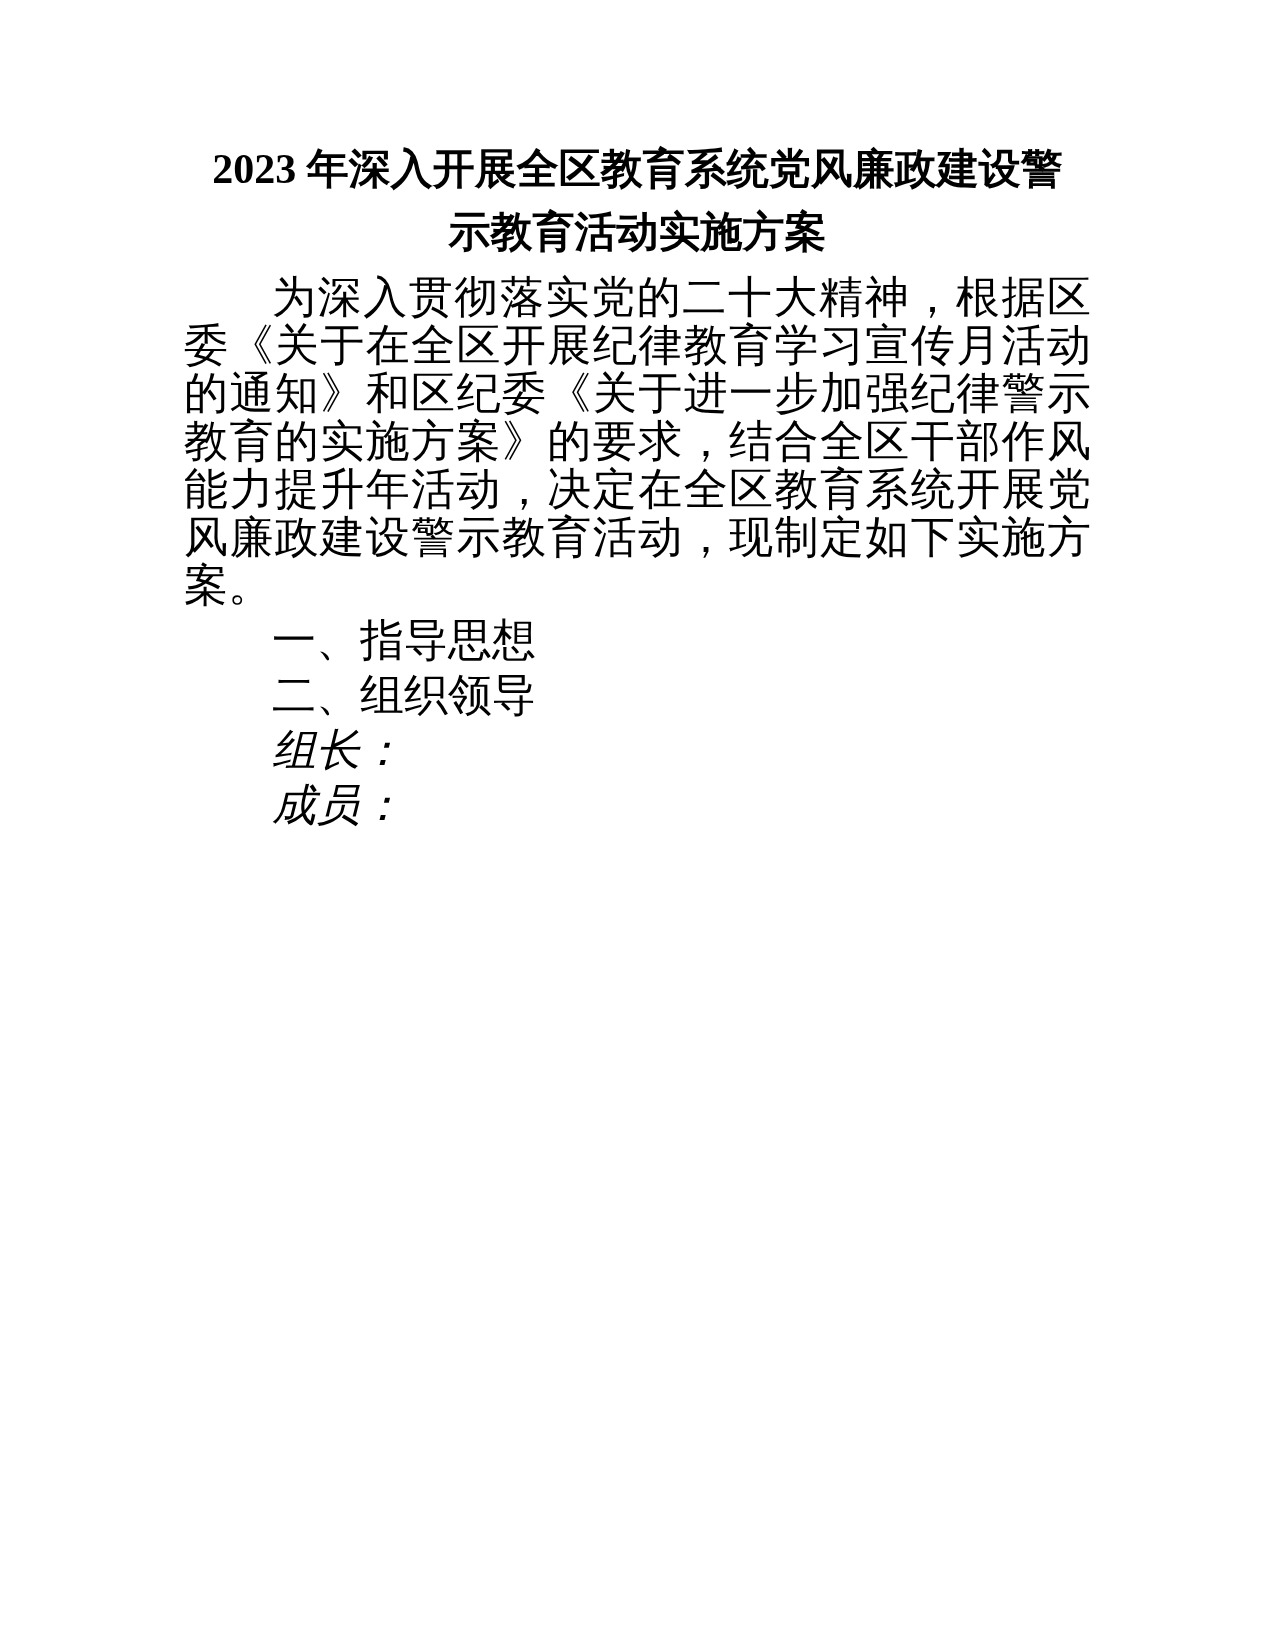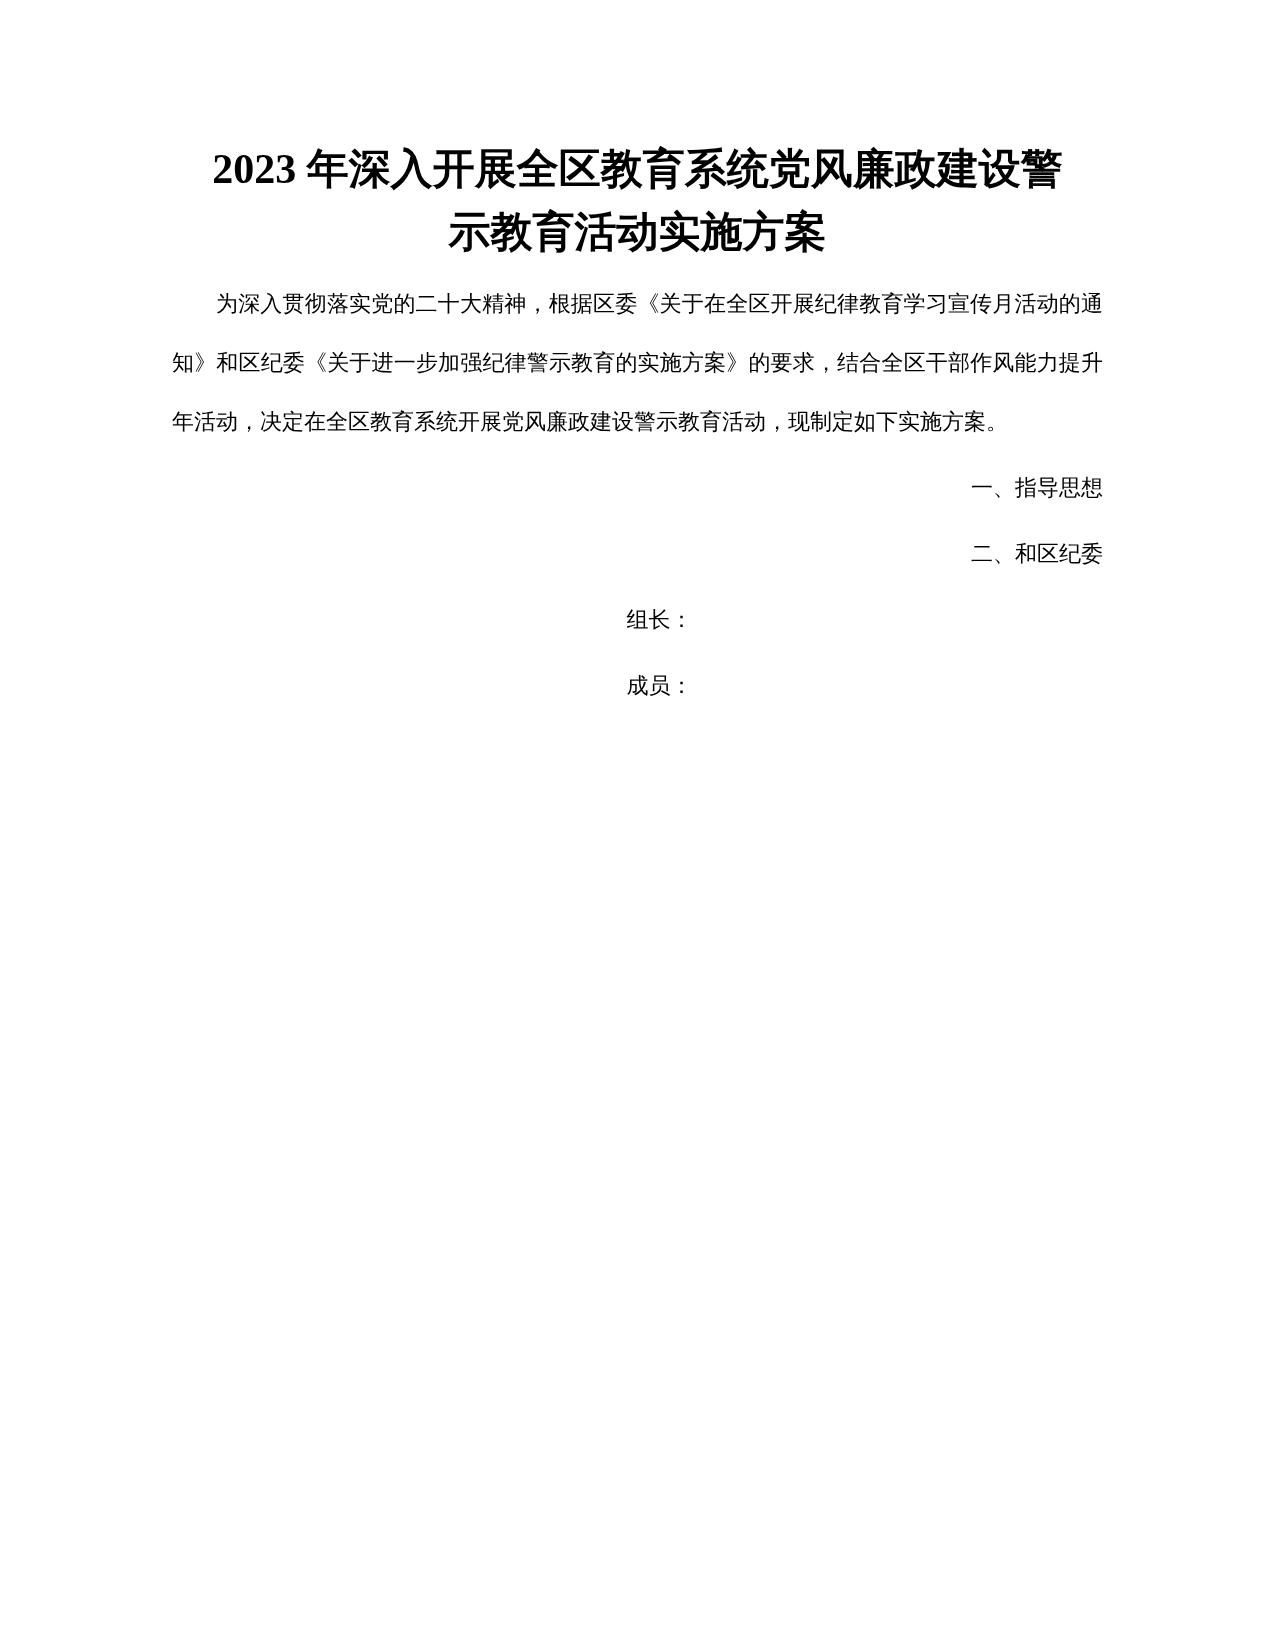--- a/index.html
+++ b/index.html
@@ -24,46 +24,47 @@
   .doc-title {
     font-size: 42px;
     font-weight: bold;
     line-height: 63px;
     text-align: center;
     max-width: 880px;
     margin: 0 auto 10px auto;
     letter-spacing: 0;
   }
   .para {
-    font-size: 22px;
+    font-size: 44px;
     font-weight: normal;
-    line-height: 59px;
-    margin: 7px 0;
+    line-height: 48px;
+    margin: 7px 12px;
     text-align: justify;
     text-indent: 2em;
     word-break: break-all;
   }
   .para.heading {
-    text-align: right;
+    text-align: left;
   }
   .para.label-line {
-    text-align: center;
+    text-align: left;
+    font-style: italic;
   }
 </style>
 </head>
 <body>
 
 <div class="page">
   <h1 class="doc-title">2023 年深入开展全区教育系统党风廉政建设警示教育活动实施方案</h1>
 
   <p class="para">为深入贯彻落实党的二十大精神，根据区委《关于在全区开展纪律教育学习宣传月活动的通知》和区纪委《关于进一步加强纪律警示教育的实施方案》的要求，结合全区干部作风能力提升年活动，决定在全区教育系统开展党风廉政建设警示教育活动，现制定如下实施方案。</p>
 
   <p class="para heading">一、指导思想</p>
 
 
-  <p class="para heading">二、和区纪委</p>
+  <p class="para heading">二、组织领导</p>
 
 
   <p class="para label-line">组长：</p>
 
 
   <p class="para label-line">成员：</p>
 </div>
 
 </body></html>

